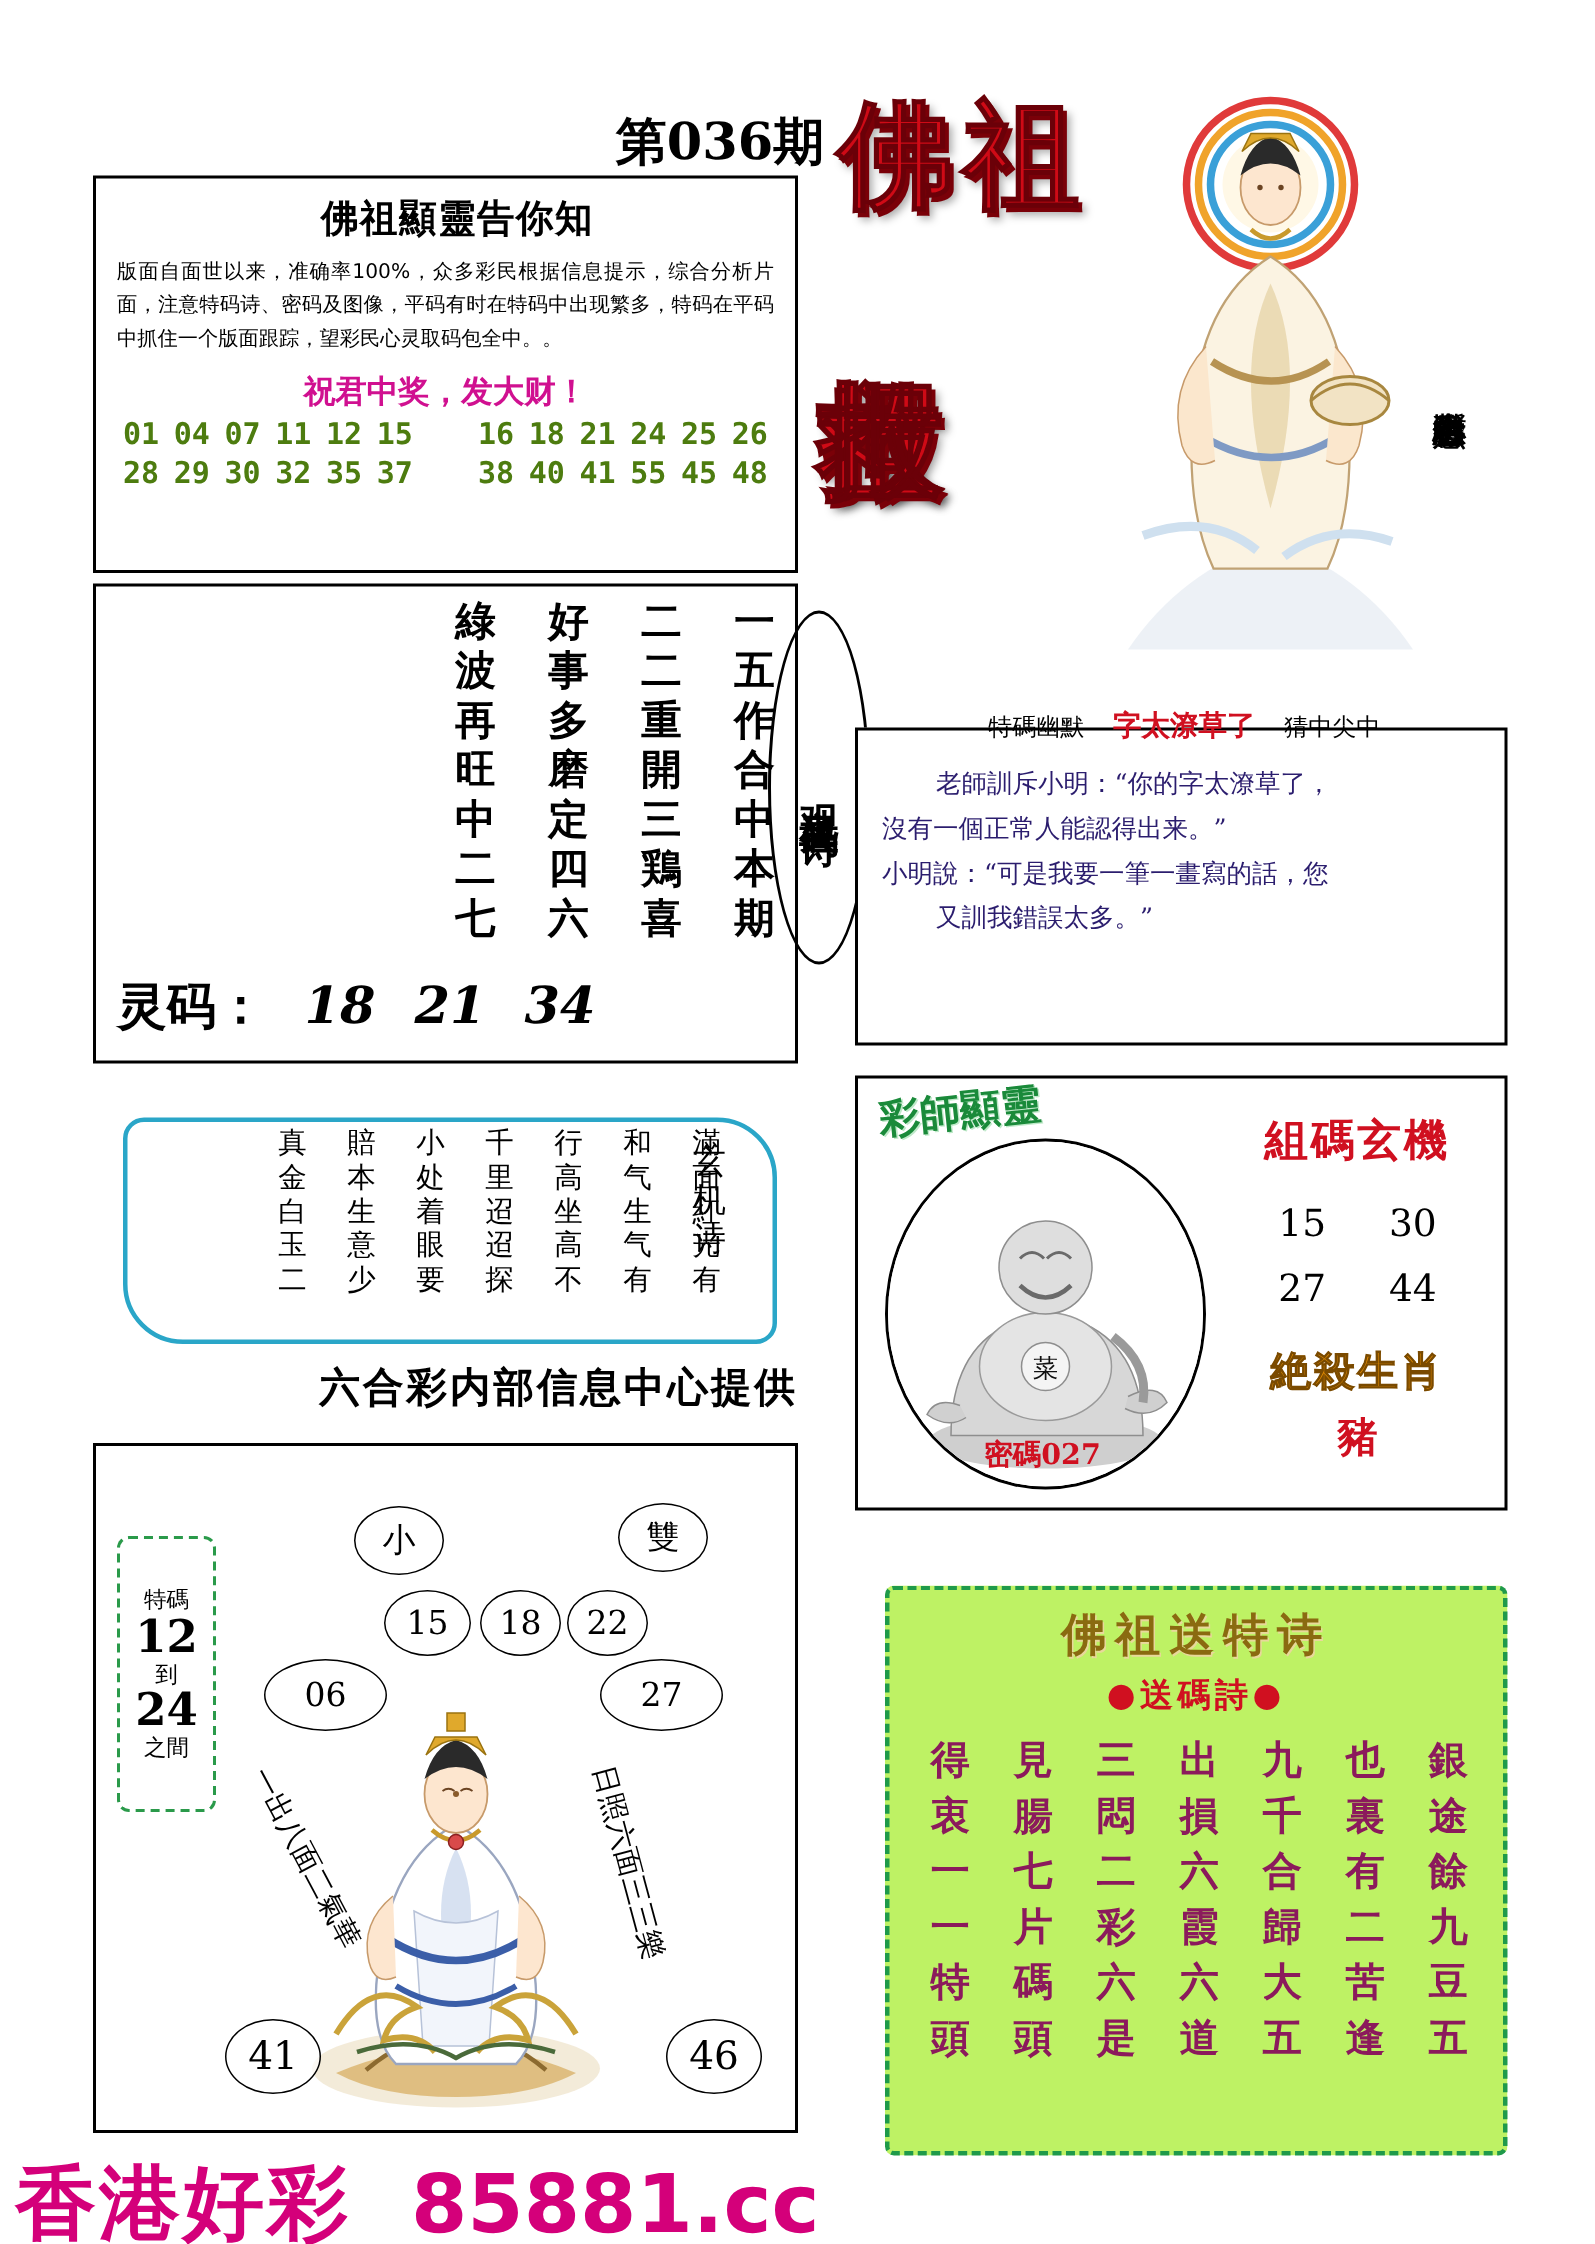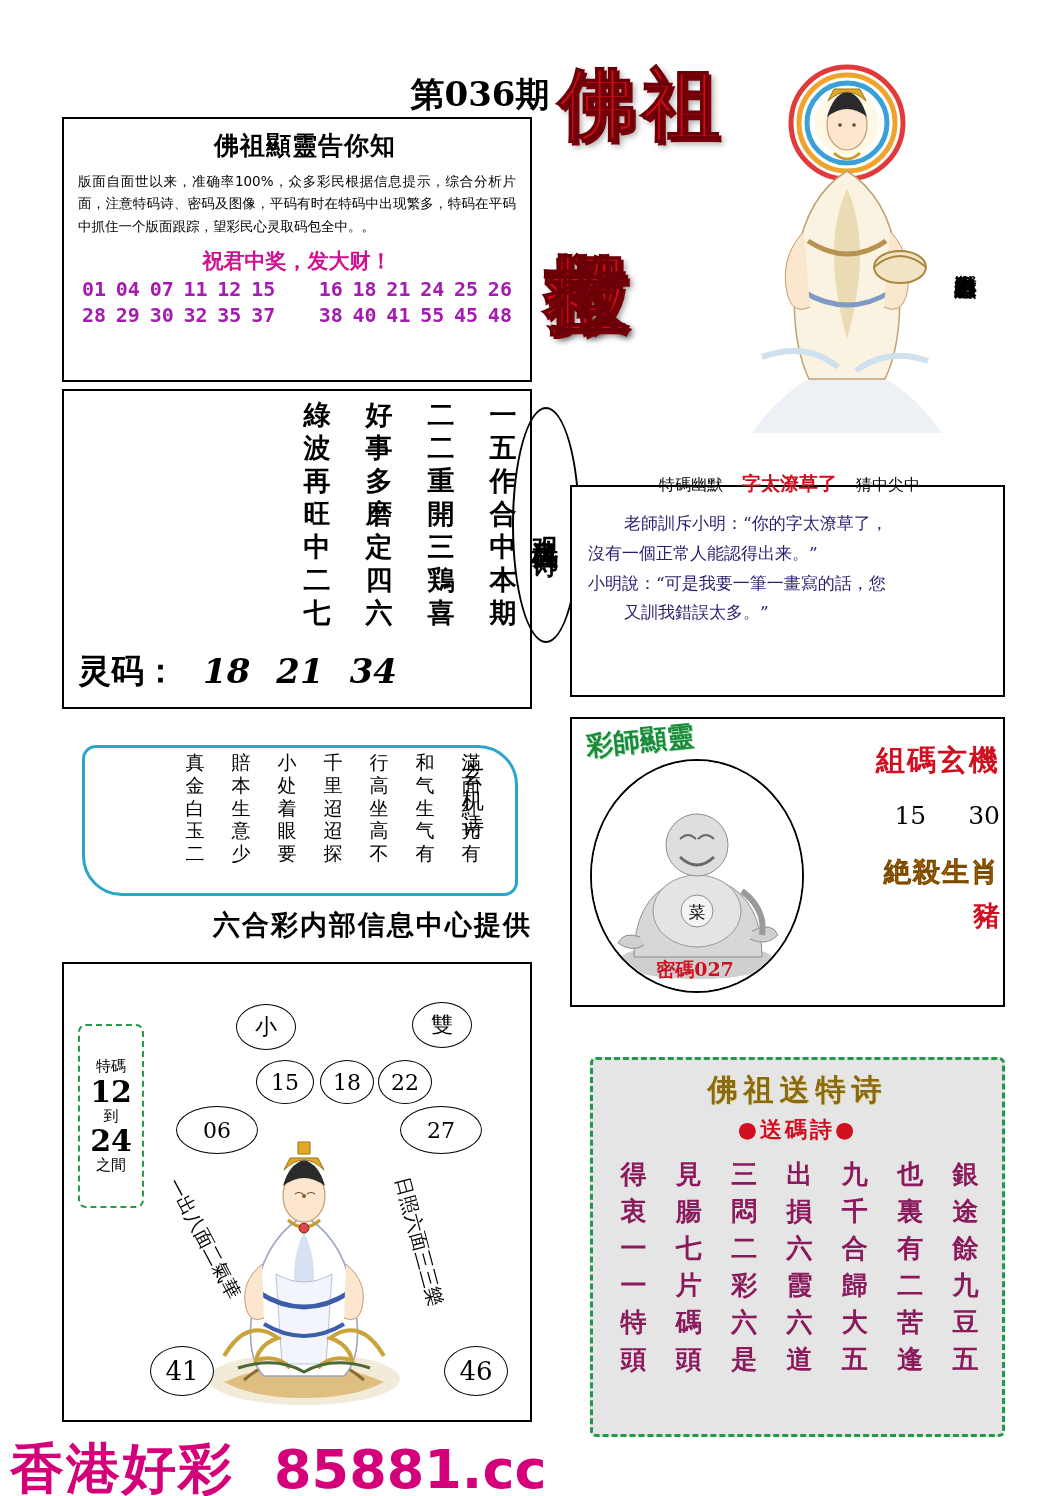--- a/index.html
+++ b/index.html
@@ -32,21 +32,21 @@
   #notice .wish{
     text-align:center;color:#d01090;font-size:21px;margin-top:10px;font-weight:bold;
     font-family:"DejaVu Serif","Liberation Serif",serif;
   }
   #notice .wish2{
     text-align:center;color:#b01070;font-size:19px;margin-top:2px;font-weight:bold;
     opacity:.55;
   }
   #notice .numrow{
     display:flex;justify-content:space-between;margin:2px 18px 0 18px;
-    font-size:20px;color:#a21caf;font-family:"DejaVu Sans Mono","Liberation Mono",monospace;
+    font-size:20px;color:#4d7c0f;font-family:"DejaVu Sans Mono","Liberation Mono",monospace;
     font-weight:bold;
   }
   #notice .numrow .gap{width:24px;}
 
   
   #poembox{left:62px;top:372px;width:470px;height:320px;border:2px solid #000;background:#fff;}
   #poem-cols{position:absolute;left:0;top:8px;width:470px;height:230px;display:flex;flex-direction:row-reverse;justify-content:flex-start;}
   .pcol{
     width:62px;text-align:center;font-size:27px;line-height:1.22;
     font-family:"DejaVu Serif","Liberation Serif",serif;color:#000;font-weight:bold;
@@ -149,34 +149,34 @@
     text-shadow:1px 1px 0 #bfe9c9;
   }
   #buddha-oval{
     position:absolute;left:18px;top:40px;width:210px;height:230px;
     border:2px solid #000;border-radius:50%;background:#fff;overflow:hidden;
   }
   #zuma .mimacode{
     position:absolute;left:18px;top:238px;width:210px;text-align:center;
     color:#d01020;font-size:19px;font-weight:bold;font-family:"DejaVu Serif","Liberation Serif",serif;
   }
-  #zuma .rt{position:absolute;left:238px;top:22px;width:190px;text-align:right;}
+  #zuma .rt{position:absolute;left:238px;top:22px;width:190px;text-align:center;}
   #zuma .rt .ttl{
     font-size:29px;font-weight:bold;color:#d01020;
     font-family:"DejaVu Serif","Liberation Serif",serif;letter-spacing:2px;
   }
   #zuma .rt .nums{margin-top:14px;font-size:25px;line-height:1.7;font-family:"DejaVu Serif","Liberation Serif",serif;}
   #zuma .rt .ttl2{
     margin-top:16px;font-size:27px;font-weight:bold;color:#e08a00;
     font-family:"DejaVu Serif","Liberation Serif",serif;letter-spacing:2px;
     -webkit-text-stroke:.6px #7a4a00;
   }
   #zuma .rt .zodiac{margin-top:8px;font-size:27px;font-weight:bold;color:#d01020;font-family:"DejaVu Serif","Liberation Serif",serif;}
 
-  #songma{left:590px;top:1040px;width:415px;height:380px;border:3px dashed #1f9a4a;border-radius:6px;background:#e5e5e5;}
+  #songma{left:590px;top:1040px;width:415px;height:380px;border:3px dashed #1f9a4a;border-radius:6px;background:#bef264;}
   #songma .ttl{
     text-align:center;margin-top:10px;font-size:30px;font-weight:bold;color:#8a6a10;
     font-family:"DejaVu Serif","Liberation Serif",serif;letter-spacing:6px;
     text-shadow:1px 1px 0 #e8d89a;
   }
   #songma .sub{
     text-align:center;margin-top:4px;font-size:22px;font-weight:bold;color:#d01020;
     font-family:"DejaVu Serif","Liberation Serif",serif;letter-spacing:3px;
   }
   #sm-grid{
@@ -499,20 +499,24 @@
       </svg>
     </div>
     <div class="mimacode">密碼027</div>
     <div class="rt">
       <div class="ttl">組碼玄機</div>
       <div class="nums">
         <div>
           <span style="margin-right:34px">15</span>
           <span>30</span>
         </div>
+        <div>
+          <span style="margin-right:34px">27</span>
+          <span>44</span>
+        </div>
       </div>
       <div class="ttl2">絶殺生肖</div>
       <div class="zodiac">豬</div>
     </div>
   </div>
 
   <div class="box" id="songma">
     <div class="ttl">佛祖送特诗</div>
     <div class="sub">●送碼詩●</div>
     <div id="sm-grid">

